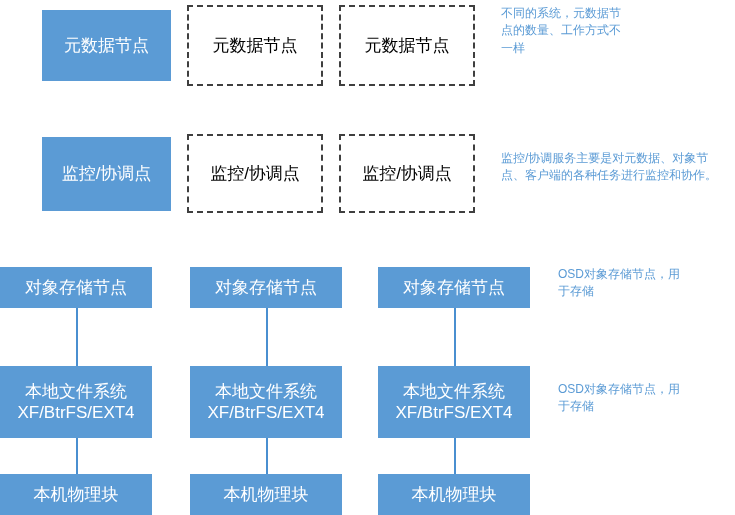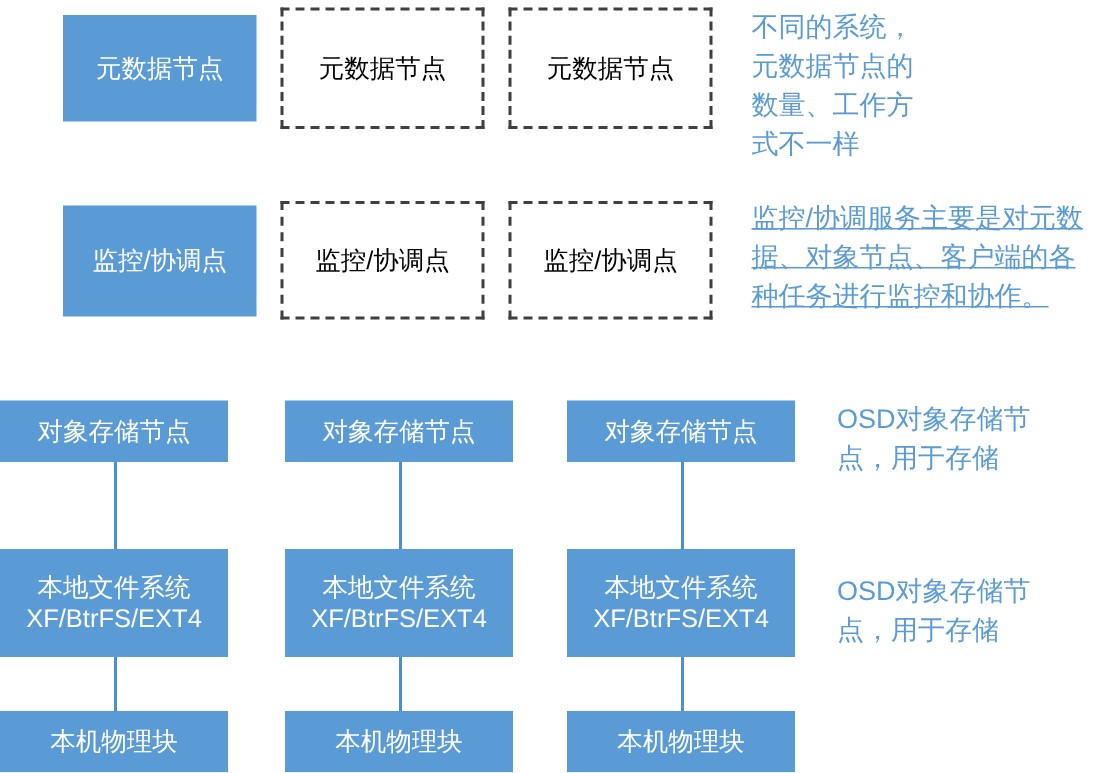--- a/index.html
+++ b/index.html
@@ -36,21 +36,21 @@
     background: #ffffff;
     color: #000000;
     border: 2px dashed #3f3f3f;
     font-size: 17px;
   }
   .box .line1 { display: block; }
   .box .line2 { display: block; }
   .note {
     position: absolute;
     color: #5b9bd5;
-    font-size: 18px;
+    font-size: 12px;
     line-height: 1.45;
     letter-spacing: 0px;
     text-align: left;
     white-space: normal;
   }
   .connector {
     position: absolute;
     background: #4a8fd0;
     width: 2px;
   }
@@ -79,21 +79,21 @@
   </div>
 
   <div class="box dashed" style="left:187px; top:134px; width:136px; height:79px;">
     <span class="line1">监控/协调点</span>
   </div>
 
   <div class="box dashed" style="left:339px; top:134px; width:136px; height:79px;">
     <span class="line1">监控/协调点</span>
   </div>
 
-  <div class="note" style="left:501px; top:132px; width:228px;text-decoration:underline;">监控/协调服务主要是对元数据、对象节点、客户端的各种任务进行监控和协作。</div>
+  <div class="note" style="left:501px; top:150px; width:228px;">监控/协调服务主要是对元数据、对象节点、客户端的各种任务进行监控和协作。</div>
 
   <div class="box solid" style="left:0px; top:267px; width:152px; height:41px;">
     <span class="line1">对象存储节点</span>
   </div>
 
   <div class="box solid" style="left:190px; top:267px; width:152px; height:41px;">
     <span class="line1">对象存储节点</span>
   </div>
 
   <div class="box solid" style="left:378px; top:267px; width:152px; height:41px;">

